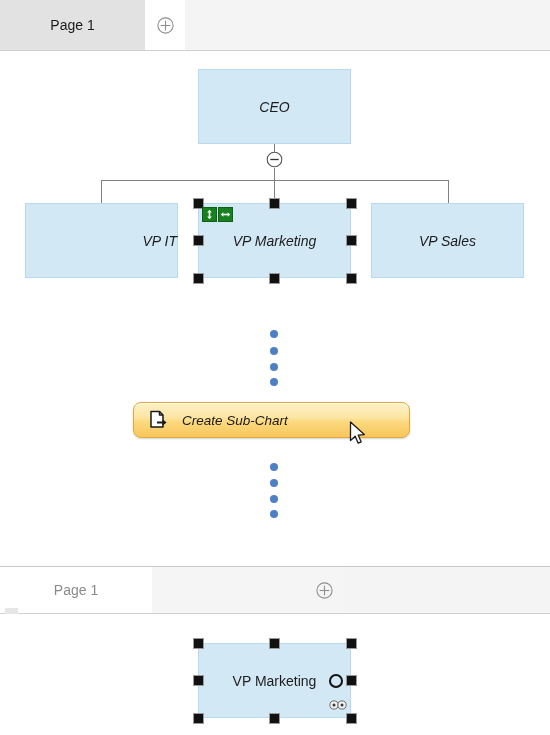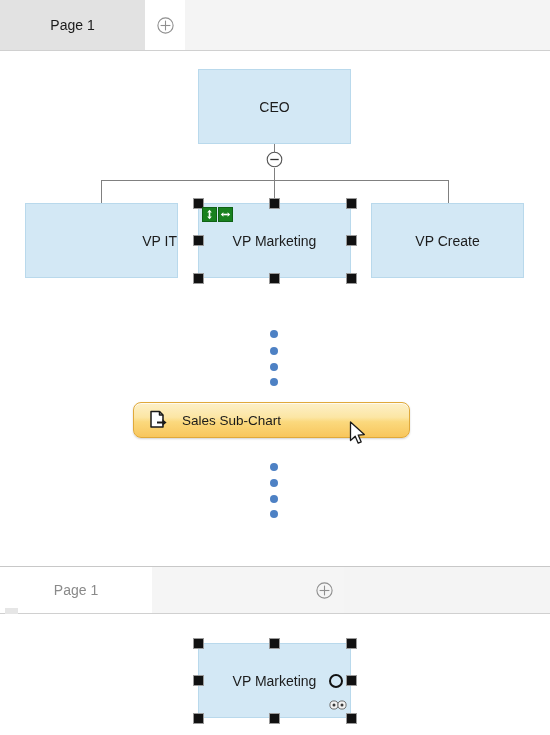--- a/index.html
+++ b/index.html
@@ -81,21 +81,21 @@
   }
 
   
   .canvas {
     position: absolute;
     left: 0;
     width: 550px;
     background: #ffffff;
     overflow: hidden;
   }
-  .canvas.top { top: 51px; height: 515px; }
+  .canvas.top { top: 51px; height: 515px; font-style: italic; }
   .canvas.bottom { top: 614px; height: 121px; }
 
   
   .node {
     position: absolute;
     background: #d3e8f5;
     border: 1px solid #b9d9ec;
     box-sizing: border-box;
     display: flex;
     align-items: center;
@@ -258,21 +258,21 @@
 
     <div class="node" style="left:25px; top:152px; width:153px; height:75px;justify-content:flex-end;">
       <span class="node-label">VP IT</span>
     </div>
 
     <div class="node" style="left:198px; top:152px; width:153px; height:75px;">
       <span class="node-label">VP Marketing</span>
     </div>
 
     <div class="node" style="left:371px; top:152px; width:153px; height:75px;">
-      <span class="node-label">VP Create</span>
+      <span class="node-label">VP Sales</span>
     </div>
 
     <div class="handle" style="left:193px; top:147px;"></div>
     <div class="handle" style="left:269px; top:147px;"></div>
     <div class="handle" style="left:346px; top:147px;"></div>
     <div class="handle" style="left:193px; top:184px;"></div>
     <div class="handle" style="left:346px; top:184px;"></div>
     <div class="handle" style="left:193px; top:222px;"></div>
     <div class="handle" style="left:269px; top:222px;"></div>
     <div class="handle" style="left:346px; top:222px;"></div>
@@ -297,21 +297,21 @@
     <div class="dot" style="left:270px; top:312px;"></div>
     <div class="dot" style="left:270px; top:327px;"></div>
 
     <div class="subchart-btn" style="top:351px;">
       <svg class="btn-icon" viewBox="0 0 20 20">
         <path d="M3 1.5 L11.5 1.5 L15 5 L15 17 L3 17 Z" fill="#ffffff" stroke="#1a1a1a" stroke-width="1.5" stroke-linejoin="round"></path>
         <path d="M11.5 1.5 L11.5 5 L15 5" fill="none" stroke="#1a1a1a" stroke-width="1.5" stroke-linejoin="round"></path>
         <path d="M9 12.5 L17 12.5" stroke="#1a1a1a" stroke-width="2"></path>
         <path d="M14.5 9.3 L18.6 12.5 L14.5 15.7 Z" fill="#1a1a1a"></path>
       </svg>
-      <span class="btn-label">Sales Sub-Chart</span>
+      <span class="btn-label">Create Sub-Chart</span>
     </div>
 
     <div class="dot" style="left:270px; top:412px;"></div>
     <div class="dot" style="left:270px; top:428px;"></div>
     <div class="dot" style="left:270px; top:444px;"></div>
     <div class="dot" style="left:270px; top:459px;"></div>
 
     <svg class="cursor" style="left:349px; top:370px;" viewBox="0 0 18 26">
       <path d="M1.5 1 L1.5 19.5 L6.2 15.2 L9.2 22.2 L12.2 20.9 L9.2 14.1 L15.3 13.6 Z" fill="#ffffff" stroke="#1a1a1a" stroke-width="1.3" stroke-linejoin="round"></path>
     </svg>

